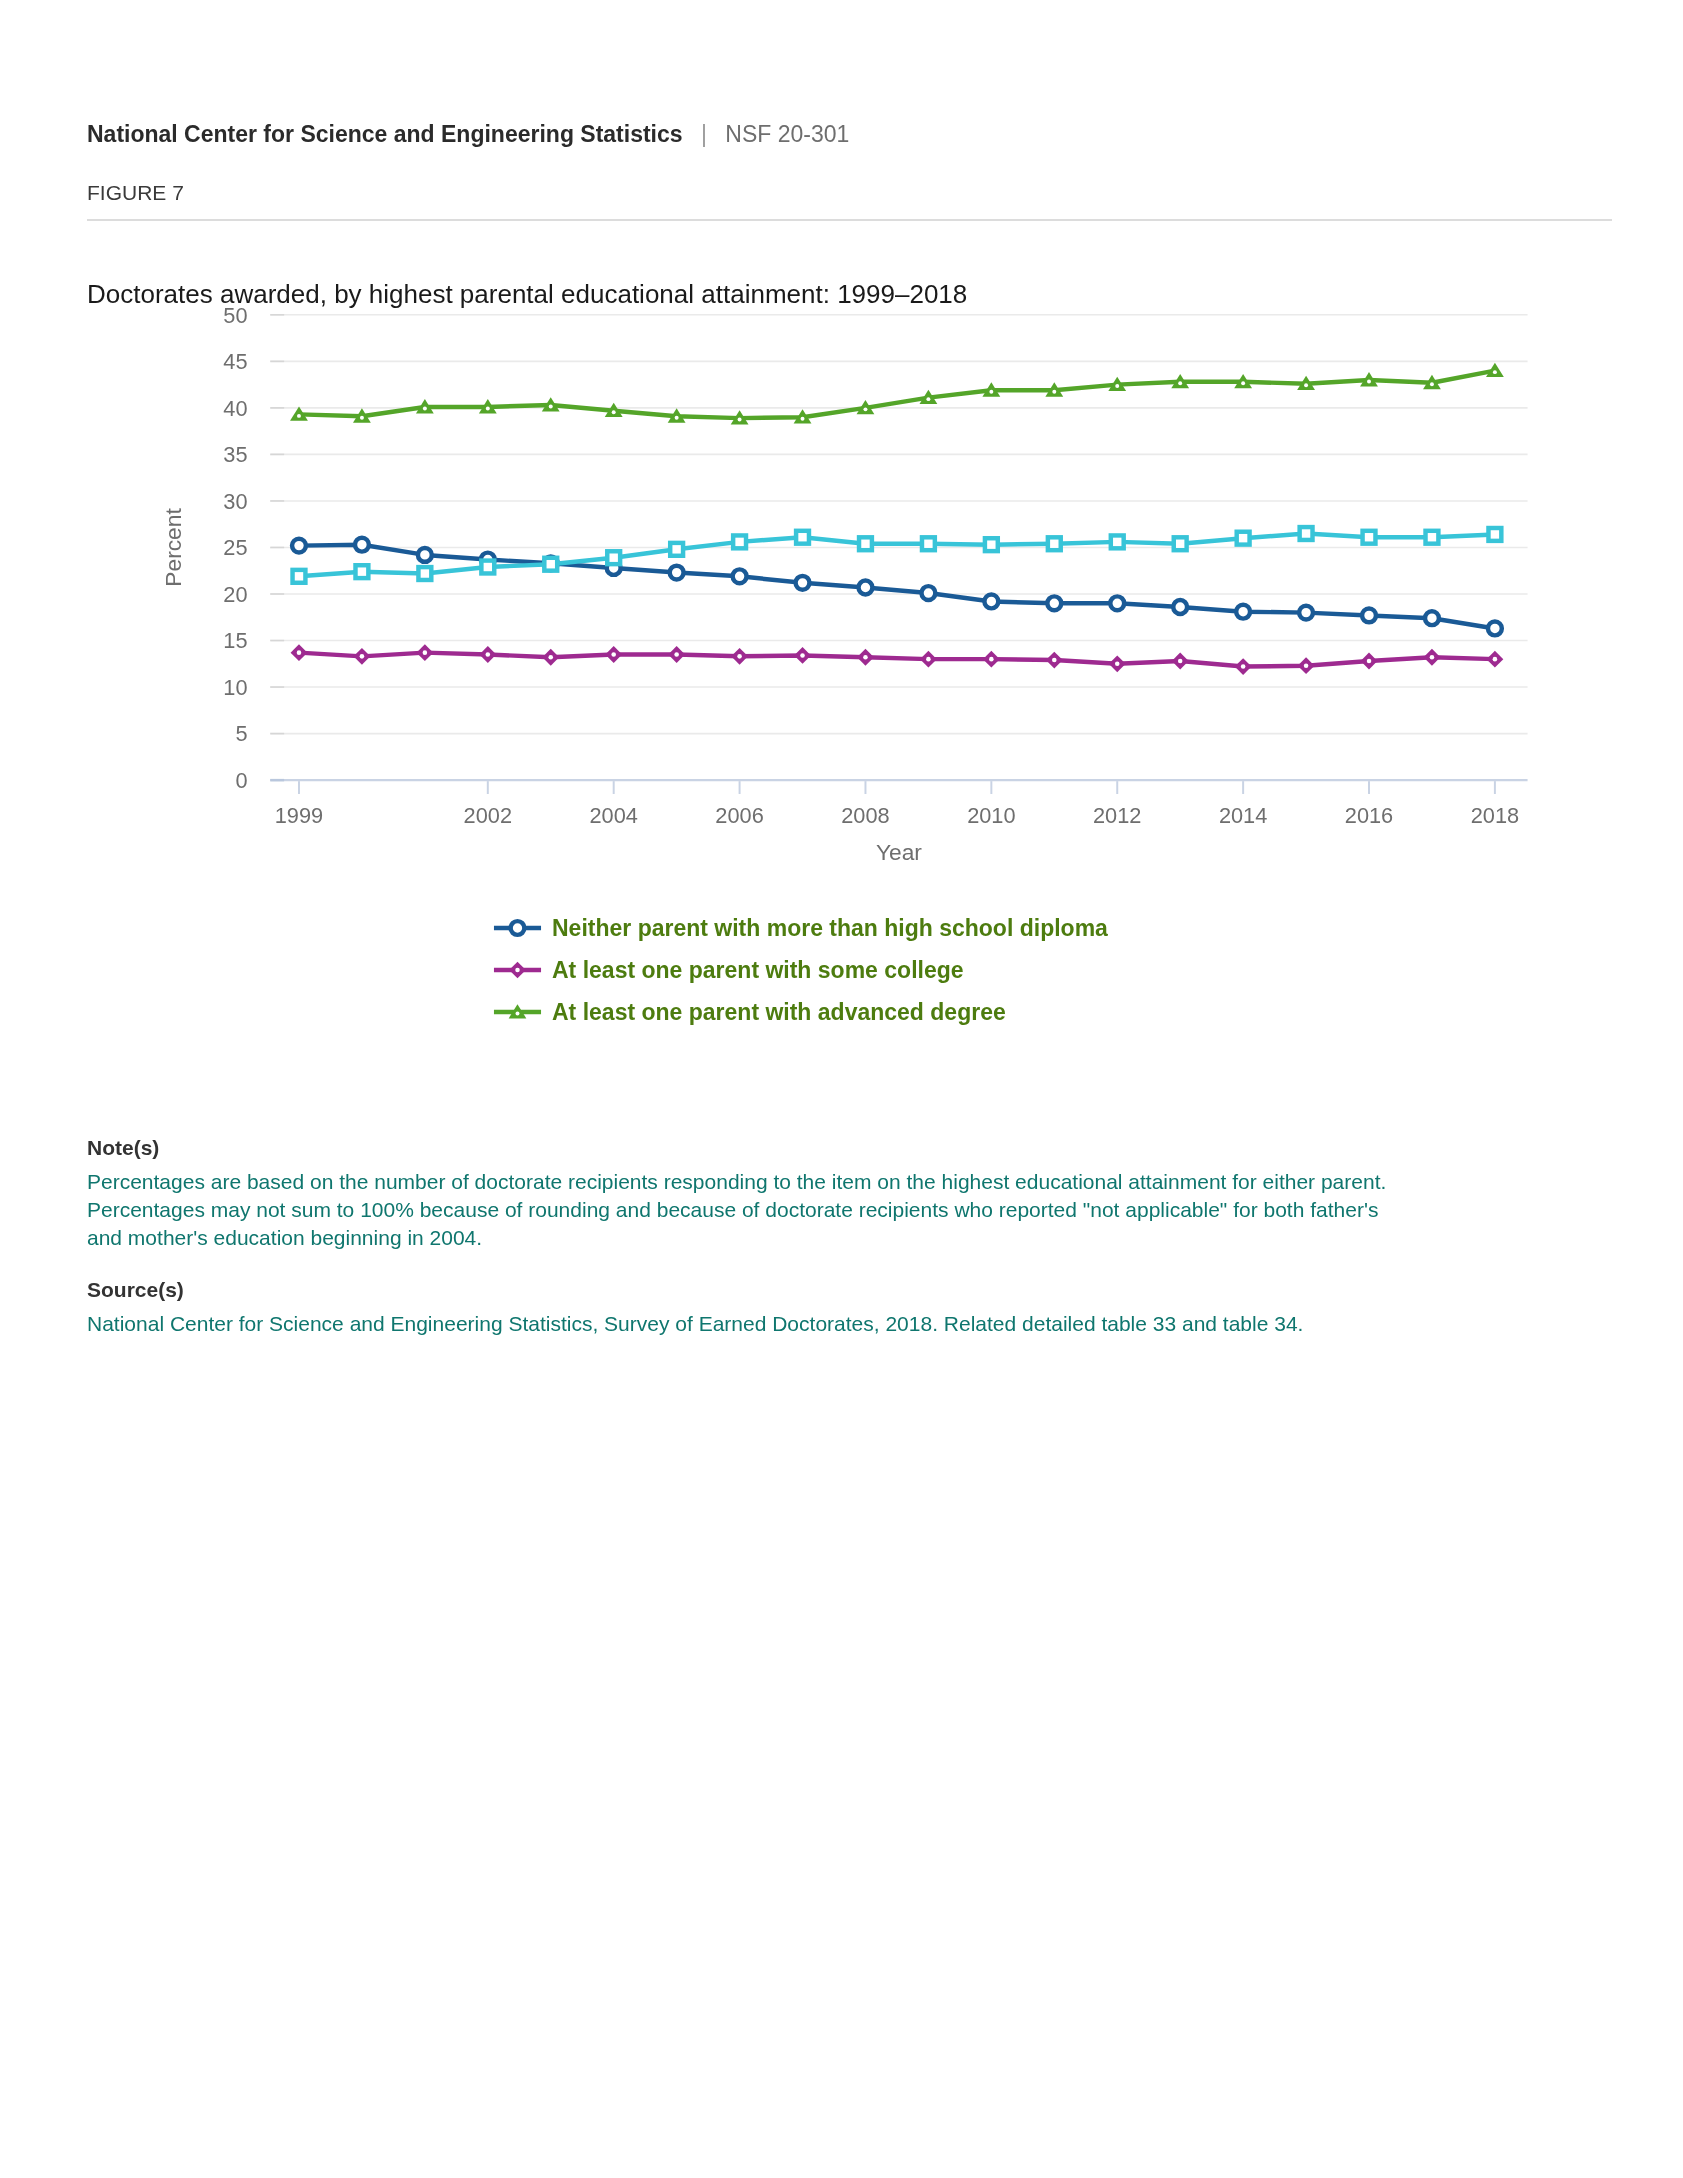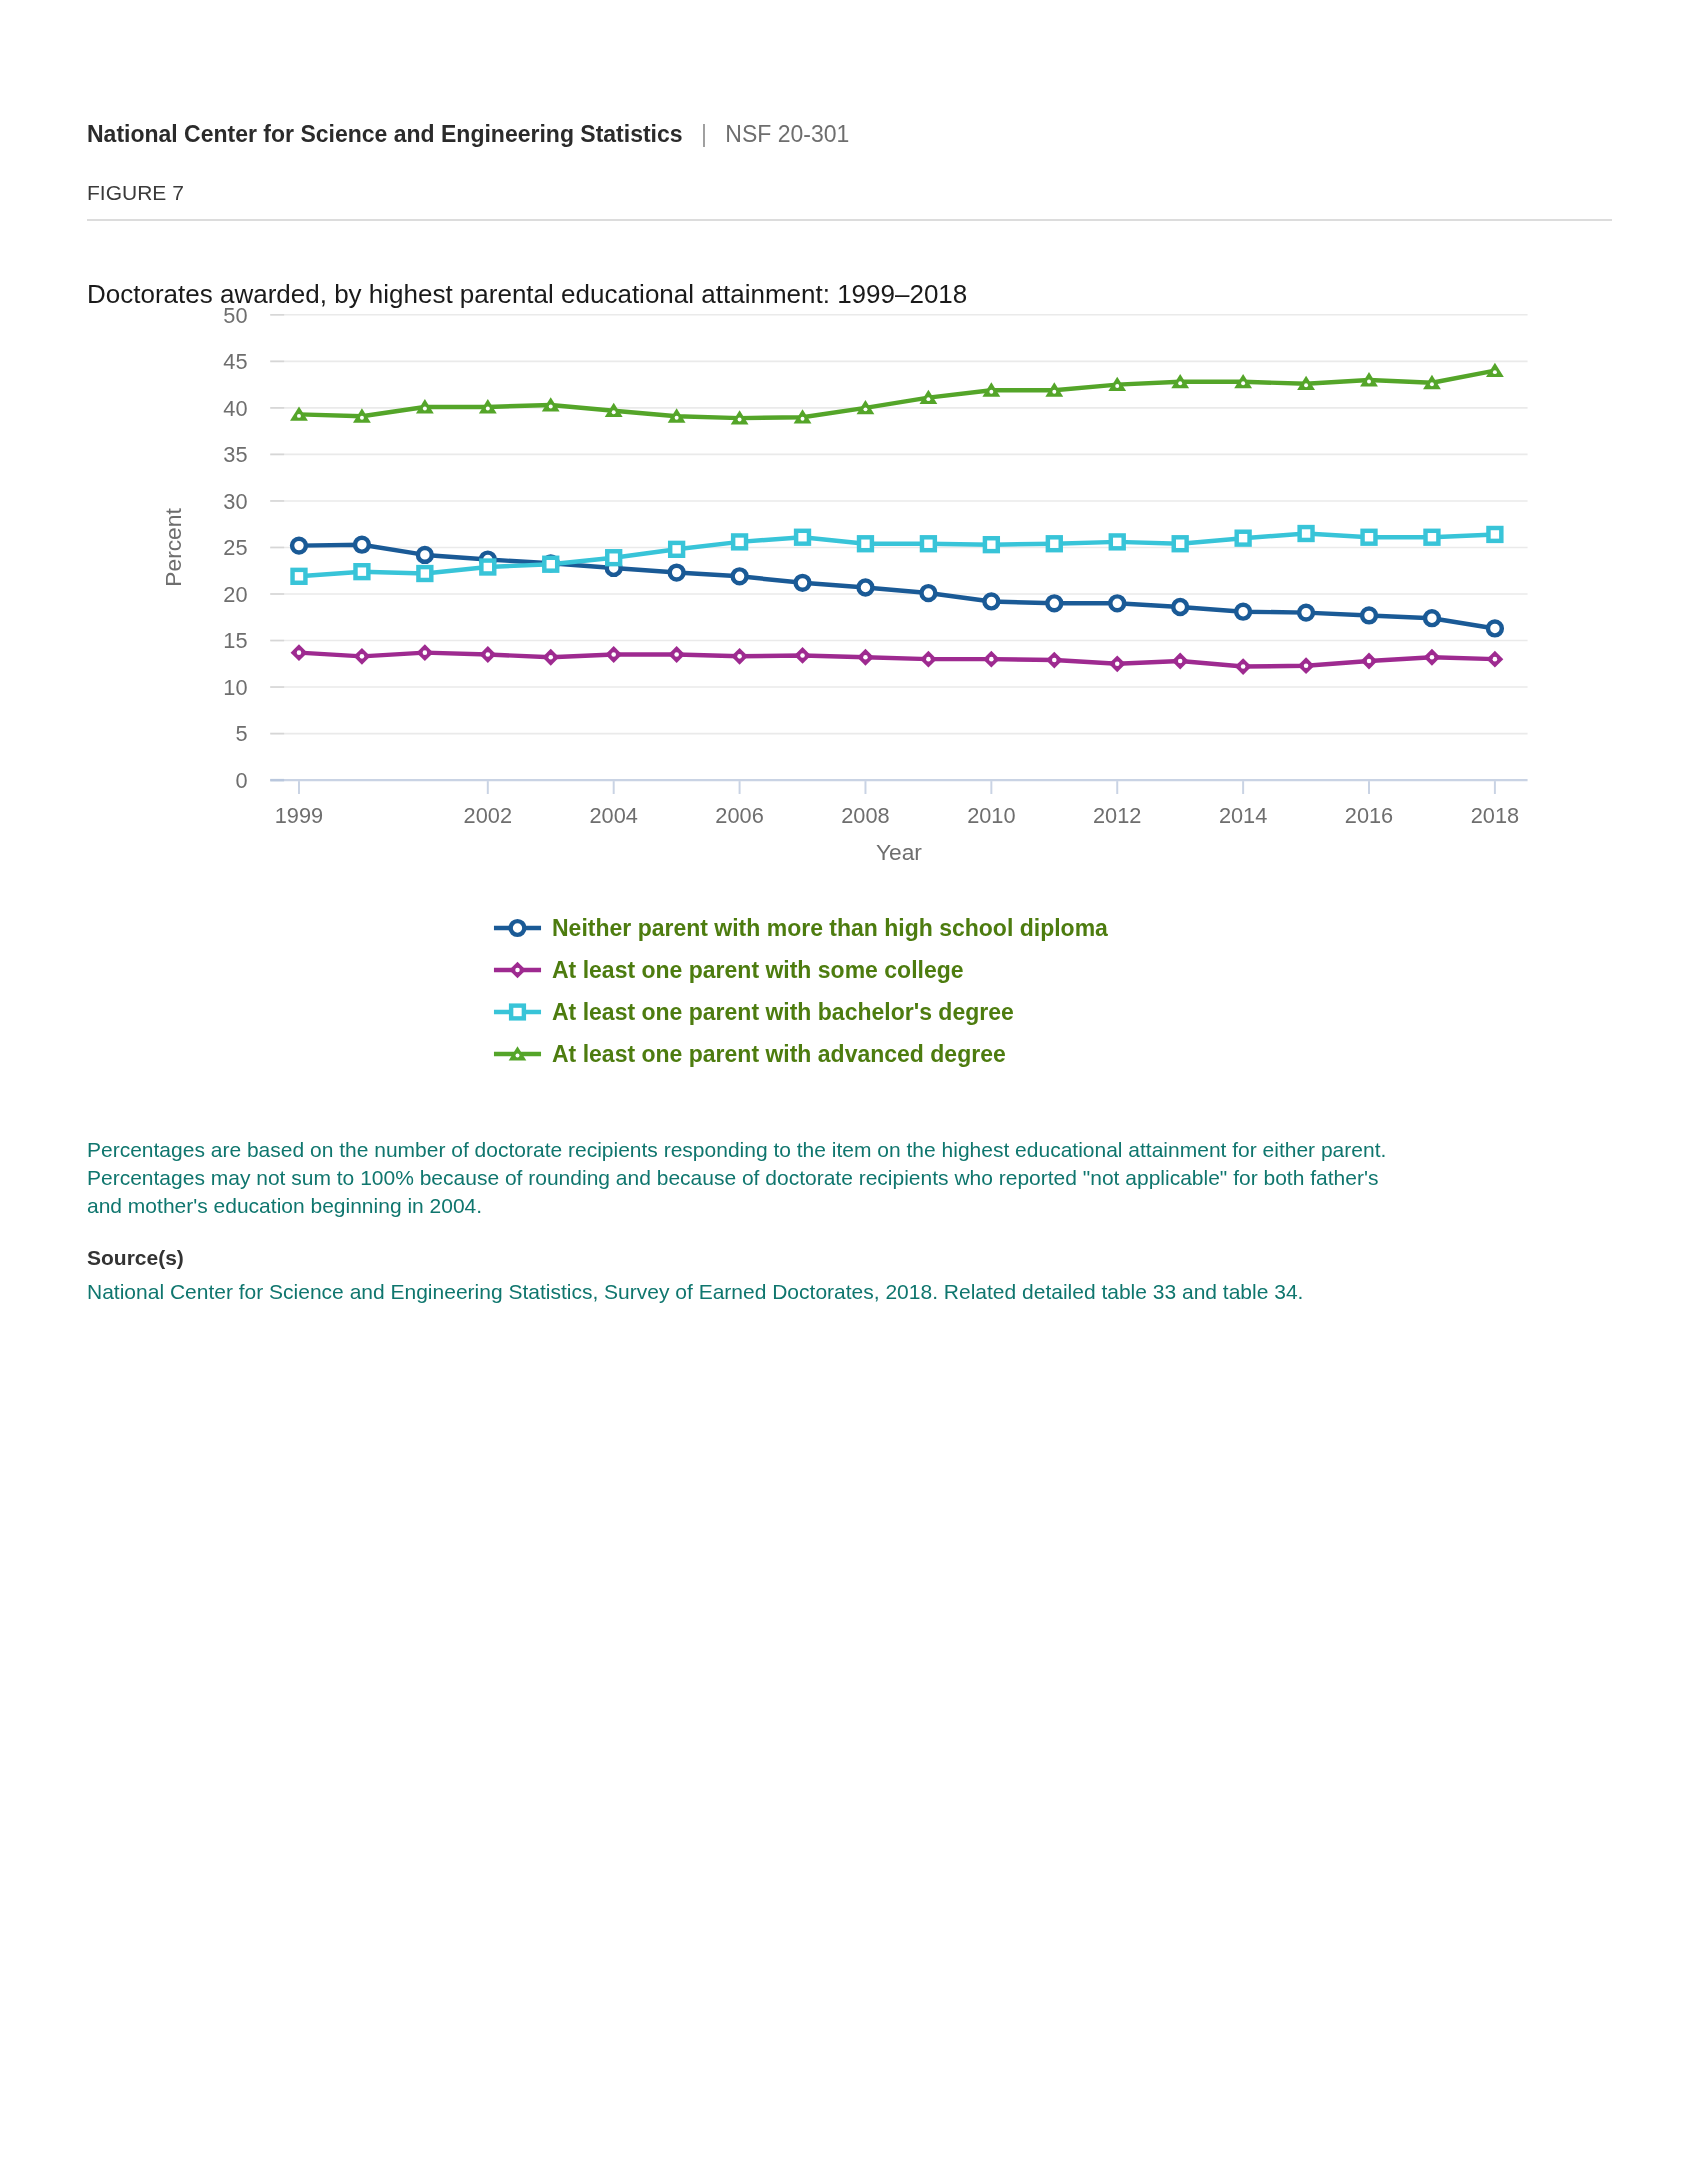--- a/index.html
+++ b/index.html
@@ -244,35 +244,29 @@
       <div class="lrow">
         <svg width="51" height="22" viewBox="0 0 52 22">
           <line x1="2" x2="50" y1="11" y2="11" stroke="#9e2a90" stroke-width="4.5"></line>
           <path d="M26 2.5 L34.5 11 L26 19.5 L17.5 11 Z" fill="#9e2a90"></path>
           <circle cx="26" cy="11" r="2.3" fill="#fff"></circle>
         </svg>
         <span class="ltext">At least one parent with some college</span>
       </div>
       <div class="lrow">
         <svg width="51" height="22" viewBox="0 0 52 22">
-          <line x1="2" x2="50" y1="11" y2="11" stroke="#38c4d8" stroke-width="4.5"></line>
-          <rect x="19.5" y="4.5" width="13" height="13" fill="#fff" stroke="#38c4d8" stroke-width="4.5"></rect>
-        </svg>
-        <span class="ltext">At least one parent with bachelor's degree</span>
-      </div>
-      <div class="lrow">
-        <svg width="51" height="22" viewBox="0 0 52 22">
           <line x1="2" x2="50" y1="11" y2="11" stroke="#54a529" stroke-width="4.5"></line>
           <path d="M26 3 L35 17.5 L17 17.5 Z" fill="#54a529"></path>
           <circle cx="26" cy="12.5" r="2" fill="#fff"></circle>
         </svg>
         <span class="ltext">At least one parent with advanced degree</span>
       </div>
     </div>
 
   <div class="foot">
+    <h4>Note(s)</h4>
     <p>Percentages are based on the number of doctorate recipients responding to the item on the highest educational attainment for either parent. Percentages may not sum to 100% because of rounding and because of doctorate recipients who reported "not applicable" for both father's and mother's education beginning in 2004.</p>
     <h4 class="src-h">Source(s)</h4>
     <p>National Center for Science and Engineering Statistics, Survey of Earned Doctorates, 2018. Related detailed table 33 and table 34.</p>
   </div>
 
 </div>
 
 
 </body></html>

